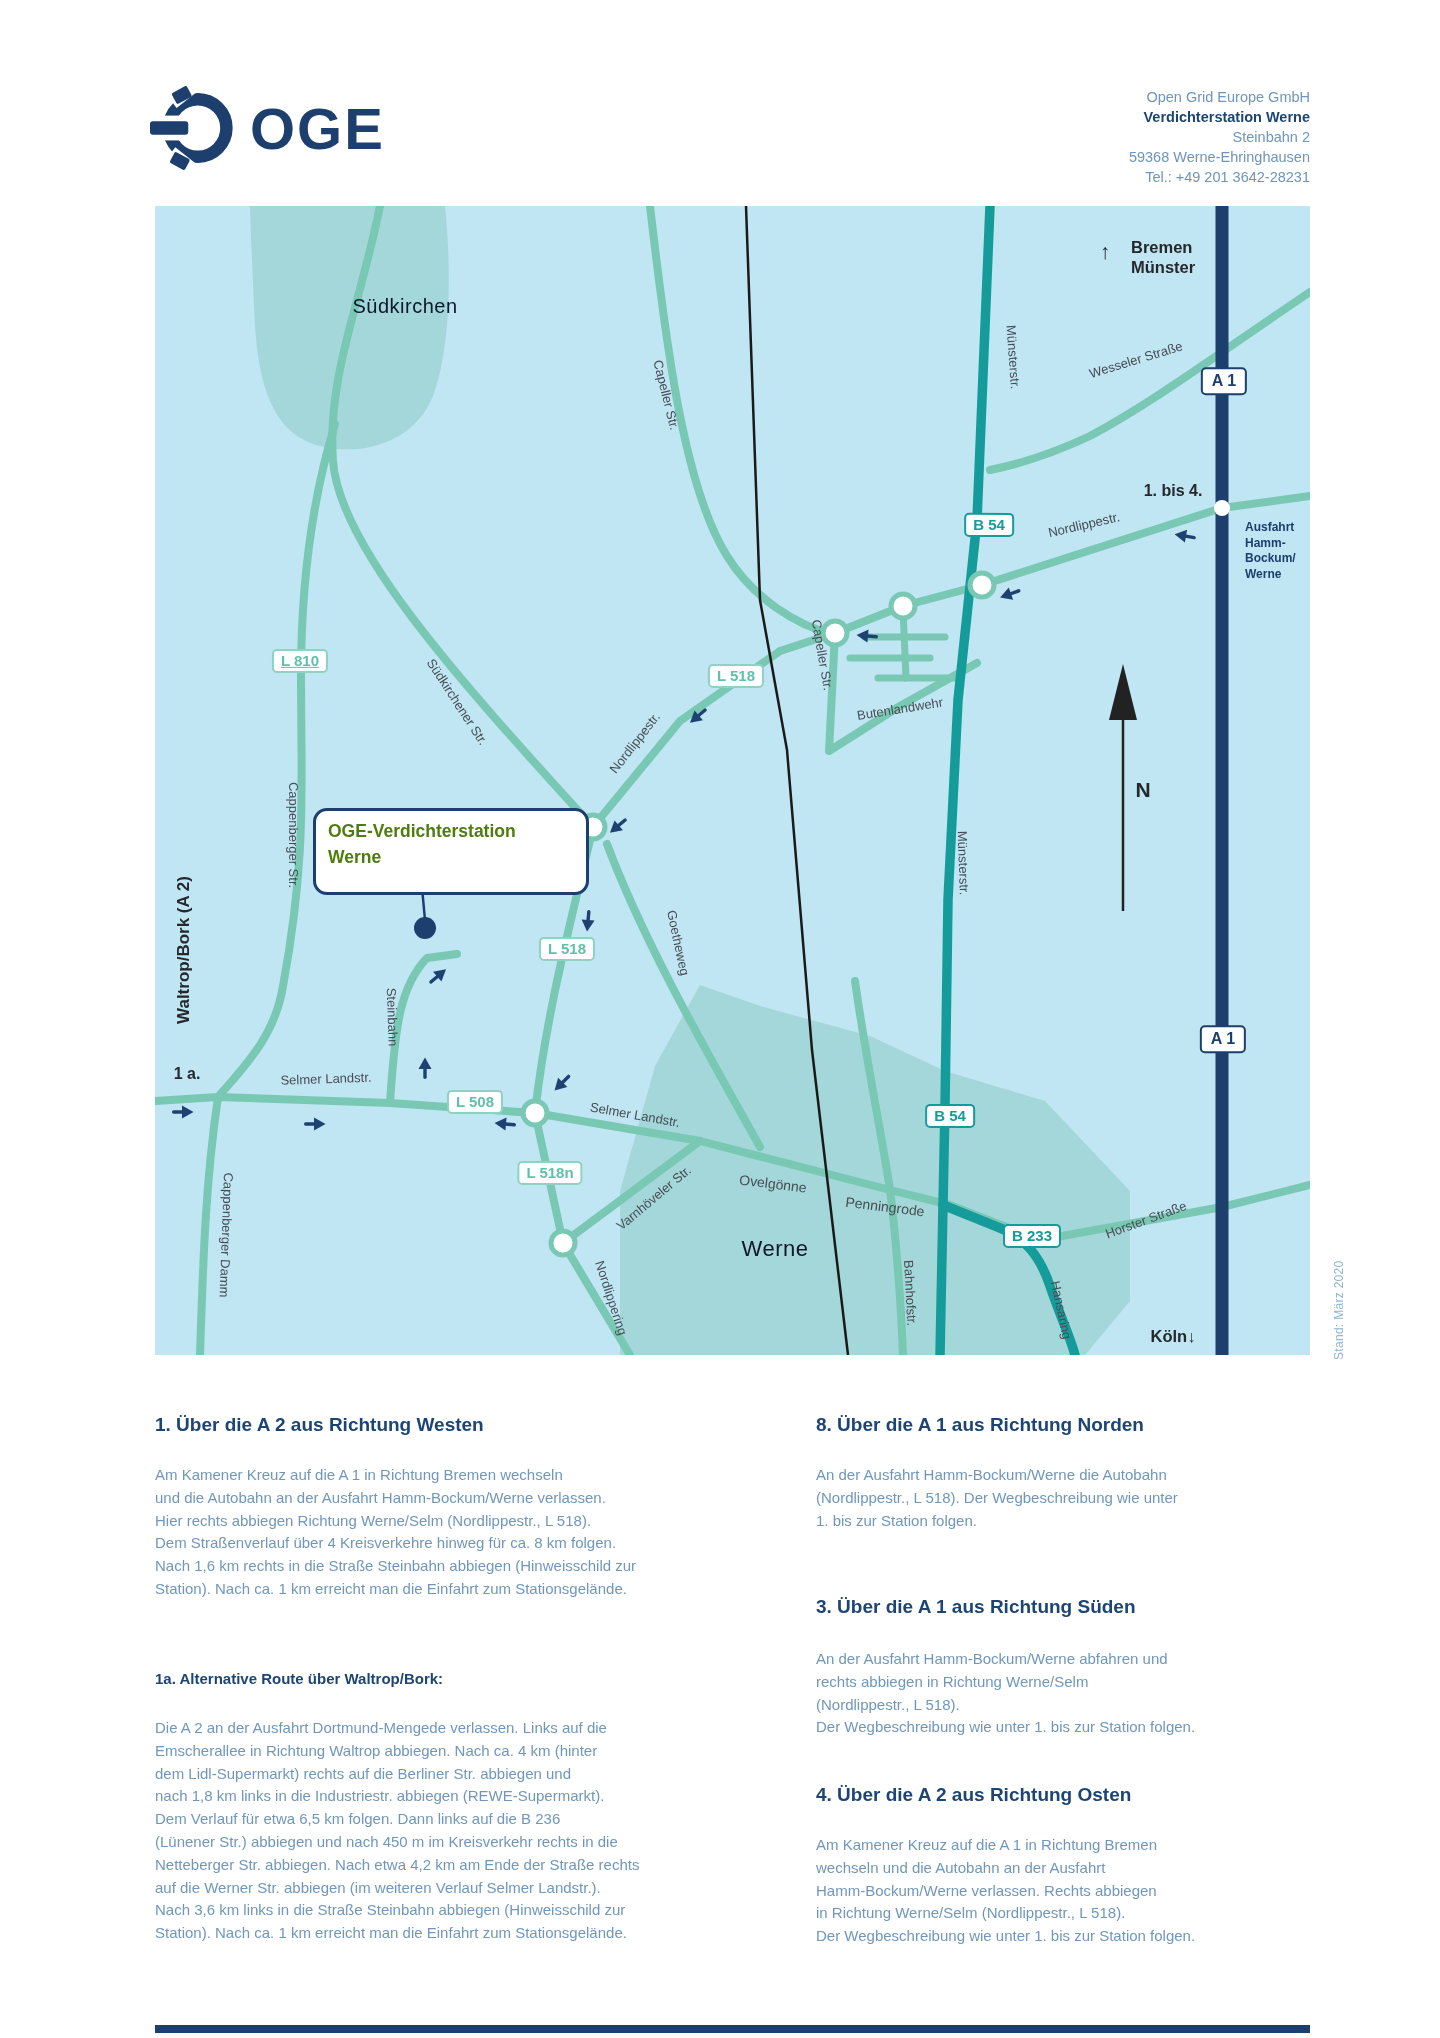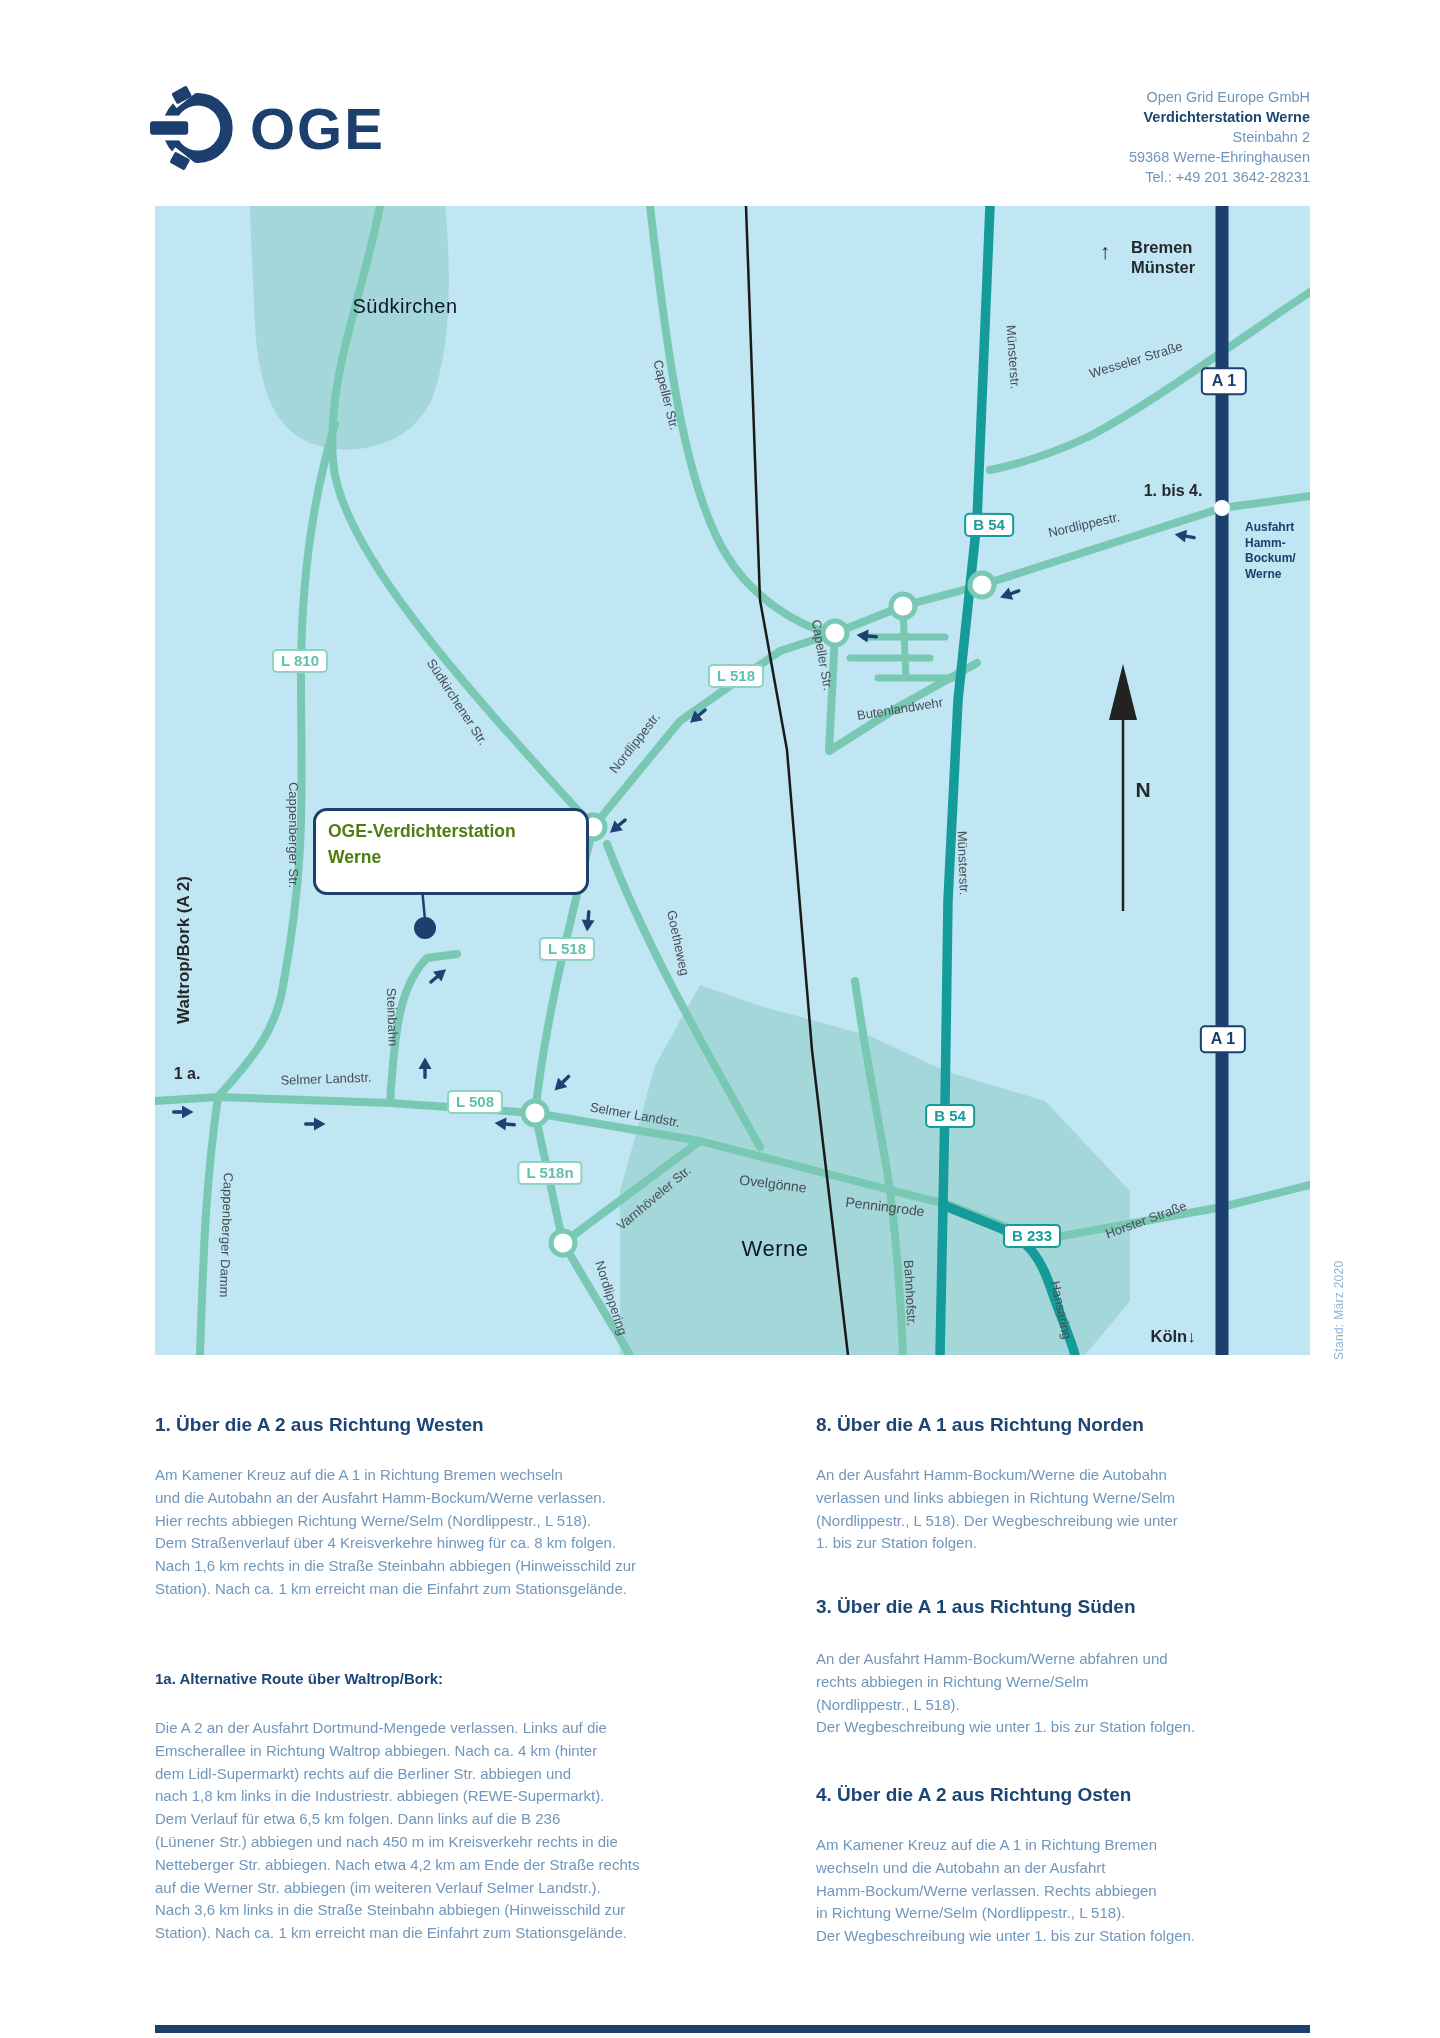--- a/index.html
+++ b/index.html
@@ -186,21 +186,21 @@
         <div class="map-label road" style="left: 755px; top: 1087px; font-size: 13px; --r: 87deg;">Bahnhofstr.</div>
         <div class="map-label road" style="left: 991px; top: 1014px; font-size: 13px; --r: -20deg;">Horster Straße</div>
         <div class="map-label road" style="left: 906px; top: 1104px; font-size: 13px; --r: 78deg;">Hansaring</div>
         <div class="map-label dark" style="left: 1018px; top: 1131px; font-size: 16.5px; --r: 0deg;">Köln↓</div>
         <div class="map-label dark" style="left: 988px; top: 584px; font-size: 21px; --r: 0deg;">N</div>
         <div class="badge a" style="left: 1069px; top: 175px;">A 1</div>
         <div class="badge a" style="left: 1068px; top: 833px;">A 1</div>
         <div class="badge b" style="left: 834px; top: 319px;">B 54</div>
         <div class="badge b" style="left: 795px; top: 910px;">B 54</div>
         <div class="badge b" style="left: 877px; top: 1030px;">B 233</div>
-        <div class="badge l" style="left: 145px; top: 455px;">L 810</div>
+        <div class="badge l" style="left: 145px; top: 455px; text-decoration: underline;">L 810</div>
         <div class="badge l" style="left: 581px; top: 470px;">L 518</div>
         <div class="badge l" style="left: 412px; top: 743px;">L 518</div>
         <div class="badge l" style="left: 320px; top: 896px;">L 508</div>
         <div class="badge l" style="left: 395px; top: 967px;">L 518n</div>
       </div>
 
     <div class="callout">
       <div>OGE-Verdichterstation</div>
       <div>Werne</div>
     </div>
@@ -234,21 +234,20 @@
       <div class="tline">auf die Werner Str. abbiegen (im weiteren Verlauf Selmer Landstr.).</div>
       <div class="tline">Nach 3,6 km links in die Straße Steinbahn abbiegen (Hinweisschild zur</div>
       <div class="tline">Station). Nach ca. 1 km erreicht man die Einfahrt zum Stationsgelände.</div>
     </div>
 
   <div class="sec" style="left:816px;top:1414px;">
     <div class="sec-h">8. Über die A 1 aus Richtung Norden</div>
   </div>
   <div class="sec-body" style="left:816px;top:1464px;width:520px;">
       <div class="tline">An der Ausfahrt Hamm-Bockum/Werne die Autobahn</div>
-      <div class="tline">verlassen und links abbiegen in Richtung Werne/Selm</div>
       <div class="tline">(Nordlippestr., L 518). Der Wegbeschreibung wie unter</div>
       <div class="tline">1. bis zur Station folgen.</div>
     </div>
 
   <div class="sec" style="left:816px;top:1596px;">
     <div class="sec-h">3. Über die A 1 aus Richtung Süden</div>
   </div>
   <div class="sec-body" style="left:816px;top:1648px;width:520px;">
       <div class="tline">An der Ausfahrt Hamm-Bockum/Werne abfahren und</div>
       <div class="tline">rechts abbiegen in Richtung Werne/Selm</div>

